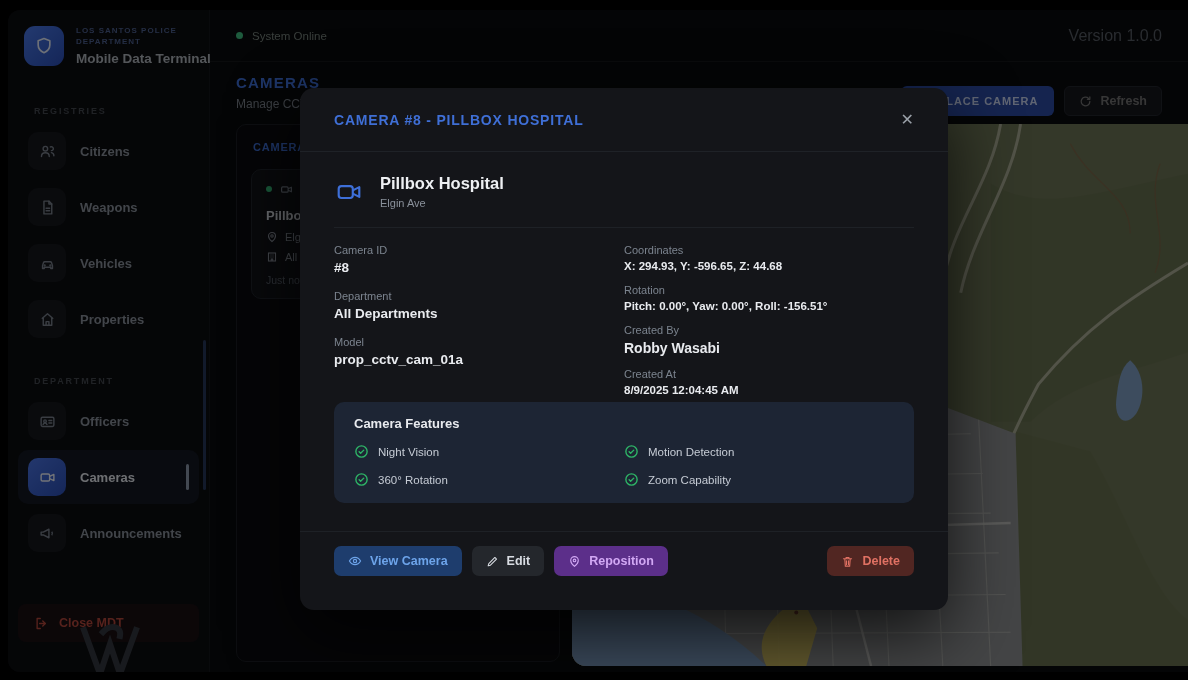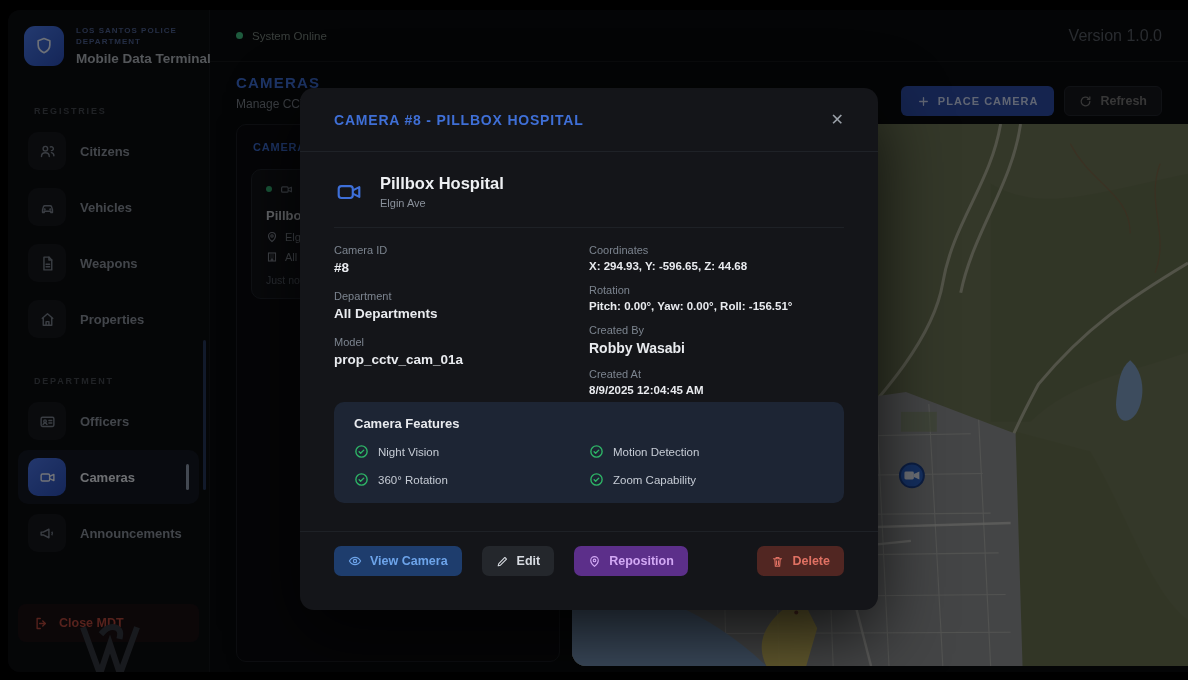--- a/index.html
+++ b/index.html
@@ -68,21 +68,21 @@
   .card-name { font-size:13px; font-weight:bold; color:#d7dbe2; margin-top:12px; }
   .card-line { display:flex; align-items:center; gap:7px; font-size:11px; color:#8a919b; margin-top:8px; }
   .card-time { font-size:10.5px; color:#5b626c; margin-top:11px; }
 
   .map-panel { flex:1; border-radius:14px 0 0 14px; overflow:hidden; position:relative;
     margin-bottom:6px; background:#707758; }
   .map-panel svg { display:block; width:100%; height:100%; }
 
   
   .overlay { position:absolute; inset:0; background:rgba(0,0,0,.52); z-index:40; }
-  .modal { position:absolute; left:300px; top:88px; width:578px; height:522px; z-index:50;
+  .modal { position:absolute; left:300px; top:88px; width:648px; height:522px; z-index:50;
     background:#141519; border-radius:14px; box-shadow:0 24px 70px rgba(0,0,0,.75);
     display:flex; flex-direction:column; }
   .modal-head { height:64px; display:flex; align-items:center; padding:0 34px;
     border-bottom:1px solid #1f2227; flex-shrink:0; }
   .modal-title { font-size:14px; font-weight:800; color:#3f6fd6; letter-spacing:.8px; }
   .modal-close { margin-left:auto; background:none; border:none; color:#9aa0a8;
     font-size:16px; cursor:pointer; line-height:1; }
   .modal-body { padding:22px 34px 0; flex:1; display:flex; flex-direction:column; min-height:0; }
   .cam-head { display:flex; align-items:center; gap:16px; padding-bottom:18px;
     border-bottom:1px solid #1e2126; }
@@ -92,21 +92,21 @@
   .detail-col { width:50%; }
   .field { margin-bottom:15px; }
   .f-label { font-size:11px; color:#7c848f; margin-bottom:4px; }
   .f-value { font-size:13.5px; font-weight:bold; color:#e9ebef; }
   .f-value.small { font-size:11.5px; }
   .features { margin-top:6px; background:#1d2534; border-radius:10px; padding:14px 20px 16px; }
   .features-title { font-size:13px; font-weight:bold; color:#e8eaee; margin-bottom:13px; }
   .features-grid { display:grid; grid-template-columns:1fr 1fr; row-gap:13px;margin-top:12px; }
   .feature { display:flex; align-items:center; gap:9px; font-size:11.5px; color:#c6ccd5; }
   .check { color:#2eb567; display:grid; place-items:center; }
-  .modal-foot { margin-top:auto; border-top:1px solid #1e2126; display:flex; gap:20px;
+  .modal-foot { margin-top:auto; border-top:1px solid #1e2126; display:flex; gap:10px;
     padding:14px 34px 0; margin-bottom:34px; }
   .fbtn { height:30px; padding:0 14px; border:none; border-radius:7px; display:inline-flex;
     align-items:center; gap:8px; font-size:12.5px; font-weight:bold; cursor:pointer;
     font-family:inherit; }
   .fbtn-view { background:#1e3d6d; color:#6da4ea; }
   .fbtn-edit { background:#24272c; color:#d8dce2; }
   .fbtn-repos { background:#5c2f8a; color:#d2a8f4; }
   .fbtn-delete { margin-left:auto; background:#512622; color:#e07163; }
   .ico { display:inline-grid; place-items:center; }
 </style>
@@ -139,37 +139,37 @@
             <path d="M16 5.6a2.8 2.8 0 1 1 1.5 5.2"></path>
             <path d="M17.5 13.6c2.2.4 3.5 2.2 3.5 4.4"></path>
           </svg>
       </span>
       <span class="nav-label">Citizens</span>
     </div>
 
     <div class="nav-item">
       <span class="nav-icon-box ico">
         <svg width="17" height="17" viewBox="0 0 24 24" fill="none" stroke="currentColor" stroke-width="2" stroke-linecap="round" stroke-linejoin="round">
+            <path d="M7 3h7l4 4v14H7z"></path>
+            <path d="M14 3v4h4"></path>
+            <path d="M10 13h5M10 16.5h5"></path>
+          </svg>
+      </span>
+      <span class="nav-label">Weapons</span>
+    </div>
+
+    <div class="nav-item">
+      <span class="nav-icon-box ico">
+        <svg width="17" height="17" viewBox="0 0 24 24" fill="none" stroke="currentColor" stroke-width="2" stroke-linecap="round" stroke-linejoin="round">
             <path d="M5 15l1.3-4.2A2 2 0 0 1 8.2 9.5h7.6a2 2 0 0 1 1.9 1.3L19 15v4h-2.4v-1.6H7.4V19H5v-4z"></path>
             <circle cx="8" cy="14.8" r="0.6" fill="currentColor"></circle>
             <circle cx="16" cy="14.8" r="0.6" fill="currentColor"></circle>
           </svg>
       </span>
       <span class="nav-label">Vehicles</span>
-    </div>
-
-    <div class="nav-item">
-      <span class="nav-icon-box ico">
-        <svg width="17" height="17" viewBox="0 0 24 24" fill="none" stroke="currentColor" stroke-width="2" stroke-linecap="round" stroke-linejoin="round">
-            <path d="M7 3h7l4 4v14H7z"></path>
-            <path d="M14 3v4h4"></path>
-            <path d="M10 13h5M10 16.5h5"></path>
-          </svg>
-      </span>
-      <span class="nav-label">Weapons</span>
     </div>
 
     <div class="nav-item">
       <span class="nav-icon-box ico">
         <svg width="17" height="17" viewBox="0 0 24 24" fill="none" stroke="currentColor" stroke-width="2" stroke-linejoin="round">
             <path d="M4 11l8-7 8 7"></path>
             <path d="M6 9.5V20h12V9.5"></path>
             <path d="M10 20v-5h4v5"></path>
           </svg>
       </span>

